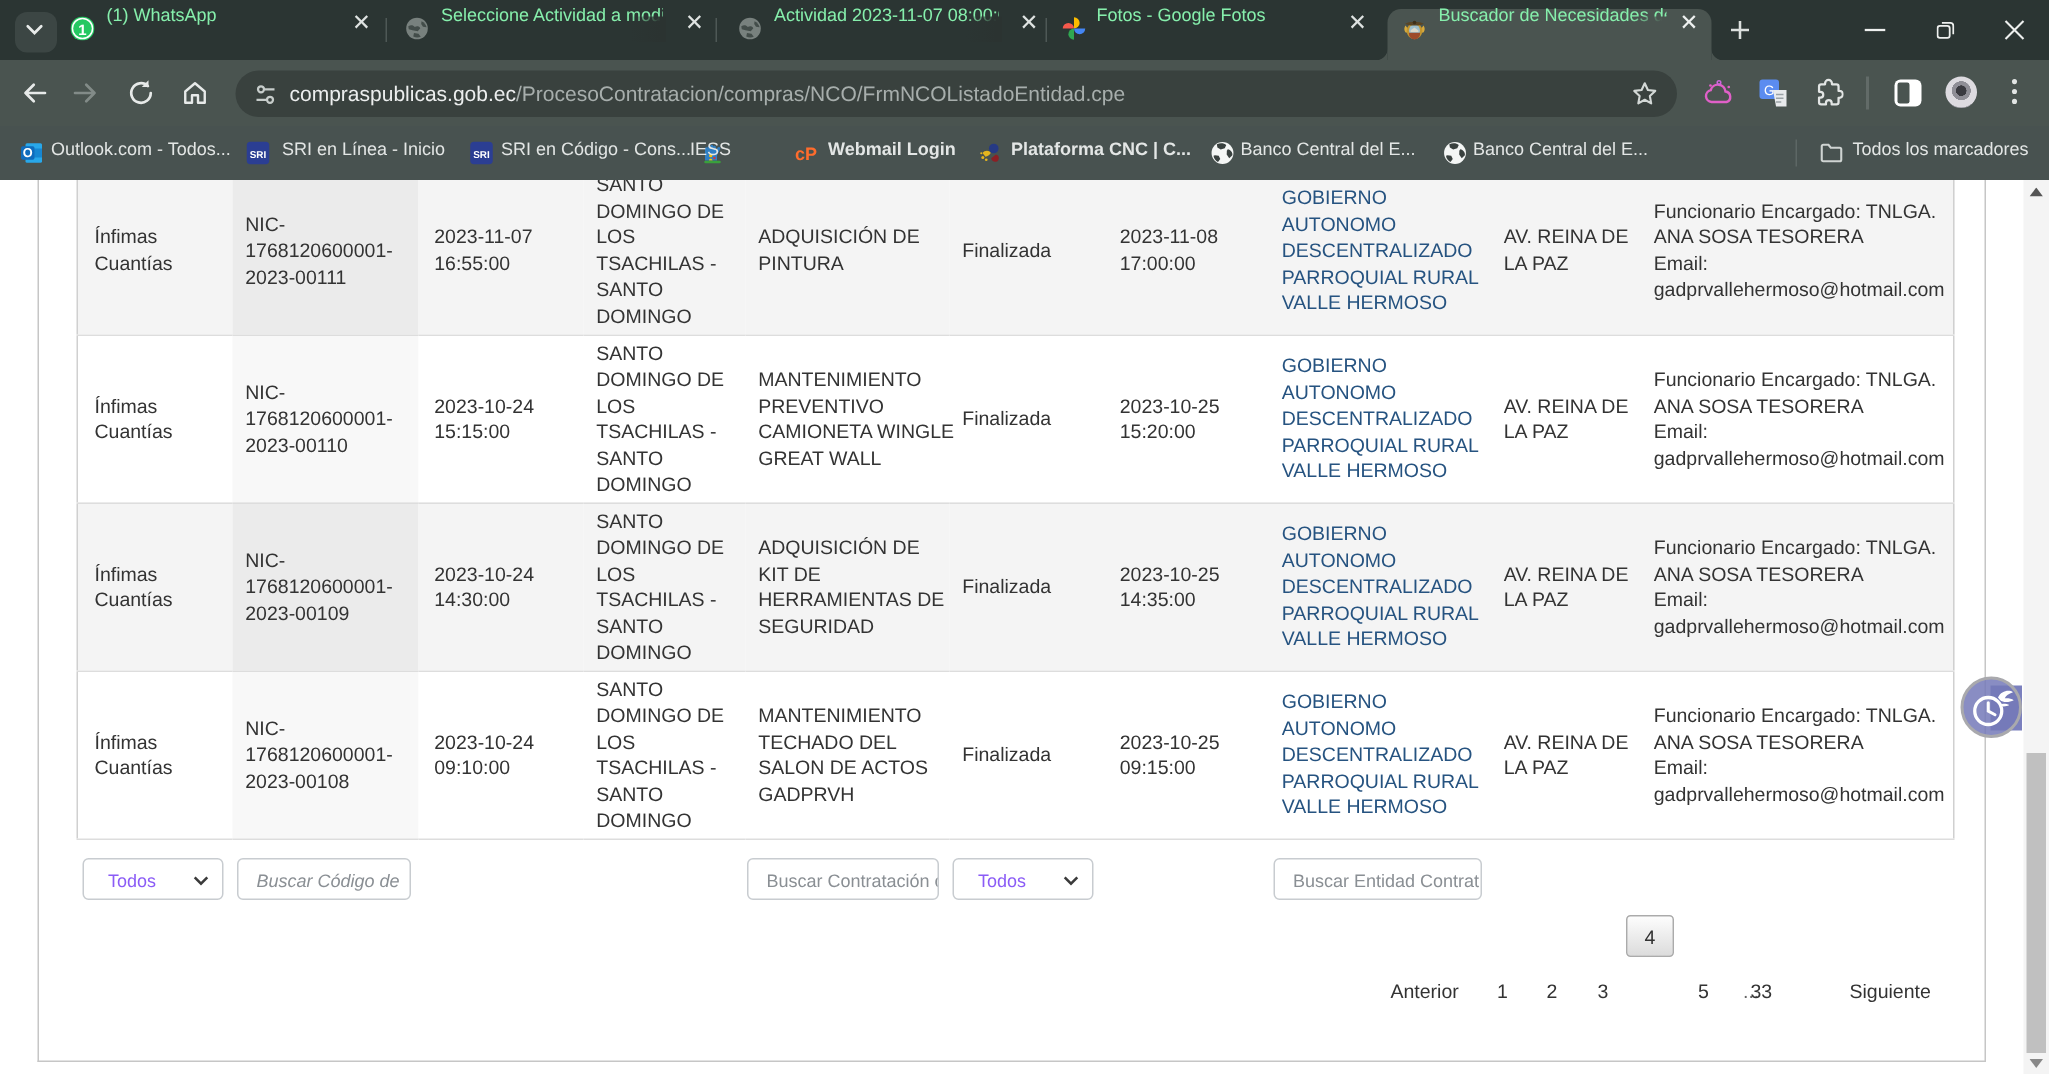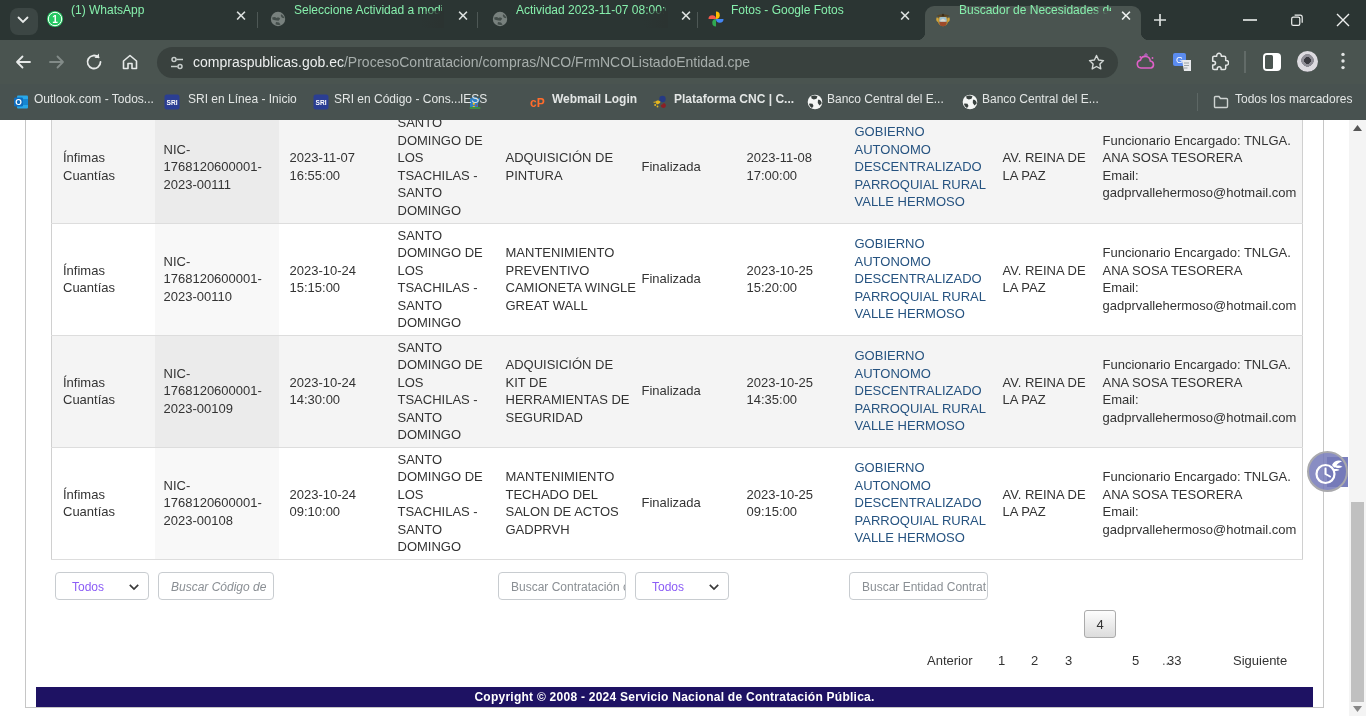--- a/index.html
+++ b/index.html
@@ -364,23 +364,20 @@
   <div class="pgn" style="left:927px;">Anterior</div>
   <div class="pgn" style="left:998px;">1</div>
   <div class="pgn" style="left:1031px;">2</div>
   <div class="pgn" style="left:1065px;">3</div>
   <div id="pg4">4</div>
   <div class="pgn" style="left:1132px;">5</div>
   <div class="pgn" style="left:1162px; color:#666;">...</div>
   <div class="pgn" style="left:1167px;">33</div>
   <div class="pgn" style="left:1233px;">Siguiente</div>
 
-  <div id="footer">
-      <div>Copyright © 2008 - 2024 Servicio Nacional de Contratación Pública.</div>
-    </div>
 
   <div id="sbar">
     <svg style="position:absolute; left:4px; top:5px;" width="9" height="6" viewBox="0 0 9 6">
         <path d="M4.5 0 L9 6 L0 6 Z" fill="#555"></path>
       </svg>
     <div id="sthumb"></div>
     <svg style="position:absolute; left:4px; top:586px;" width="9" height="6" viewBox="0 0 9 6">
         <path d="M4.5 6 L9 0 L0 0 Z" fill="#888"></path>
       </svg>
   </div>

